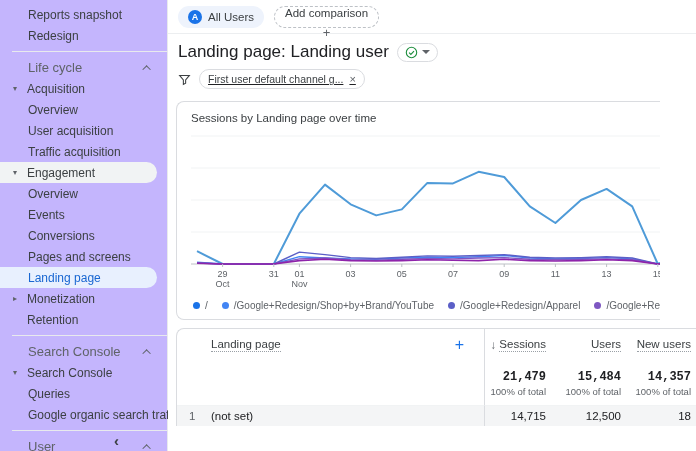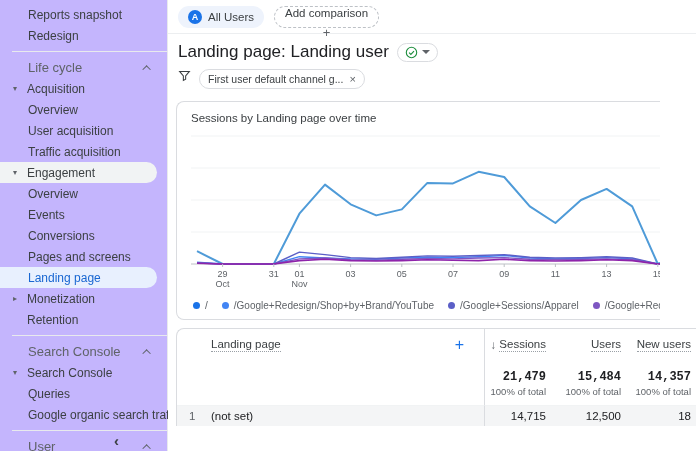--- a/index.html
+++ b/index.html
@@ -28,21 +28,21 @@
   .chip.all-users { background:#eef3fc; }
   .chip.add-comp { border:1px dashed #bdc1c6; color:#3c4043;flex-direction:column; }
   .avatar { width:14px; height:14px; border-radius:50%; background:#1a73e8; color:#fff; font-size:9px; font-weight:bold; display:flex; align-items:center; justify-content:center; }
   .plus-glyph { color:#5f6368; font-size:13px; }
 
   .title-row { display:flex; align-items:center; gap:8px; padding:8px 0 2px 10px; }
   .page-title { font-size:17px; color:#202124; }
   .title-badge { display:flex; align-items:center; gap:4px; border:1px solid #dadce0; border-radius:12px; padding:2px 7px; cursor:pointer; }
   .caret-down { width:0; height:0; border-left:4px solid transparent; border-right:4px solid transparent; border-top:4px solid #5f6368; }
 
-  .filter-row { display:flex; gap:8px; padding:5px 0 0 10px; }
+  .filter-row { display:flex; align-items:center; gap:8px; padding:5px 0 0 10px;text-decoration:underline; }
   .filter-chip { display:flex; align-items:center; gap:6px; border:1px solid #dadce0; border-radius:11px; height:20px; padding:0 8px; font-size:10.5px; color:#3c4043; cursor:pointer; }
   .close-x { color:#5f6368; font-size:11px; cursor:pointer; }
 
   
   .chart-card { margin:12px 0 0 8px; width:484px; border:1px solid #dadce0; border-right:none; border-radius:8px 0 0 8px; padding:10px 18px 4px 14px; overflow:hidden; }
   .chart-title { font-size:11.5px; color:#3c4043; margin-bottom:4px; }
   .legend { display:flex; align-items:center; gap:14px; font-size:10px; color:#5f6368; margin:2px 0 4px 2px; white-space:nowrap; }
   .legend-item { display:flex; align-items:center; gap:5px; cursor:pointer; }
   .legend-dot { width:7px; height:7px; border-radius:50%; flex:none; }
 
@@ -227,21 +227,21 @@
           <span class="legend-item">
             <span class="legend-dot" style="background: rgb(26, 115, 232);"></span>
             <span>/</span>
           </span>
           <span class="legend-item">
             <span class="legend-dot" style="background: rgb(66, 133, 244);"></span>
             <span>/Google+Redesign/Shop+by+Brand/YouTube</span>
           </span>
           <span class="legend-item">
             <span class="legend-dot" style="background: rgb(91, 95, 199);"></span>
-            <span>/Google+Sessions/Apparel</span>
+            <span>/Google+Redesign/Apparel</span>
           </span>
           <span class="legend-item">
             <span class="legend-dot" style="background: rgb(126, 87, 194);"></span>
             <span>/Google+Redesign/Lifestyle/Bags</span>
           </span>
         </div>
     </section>
 
     <section class="table-card">
 

